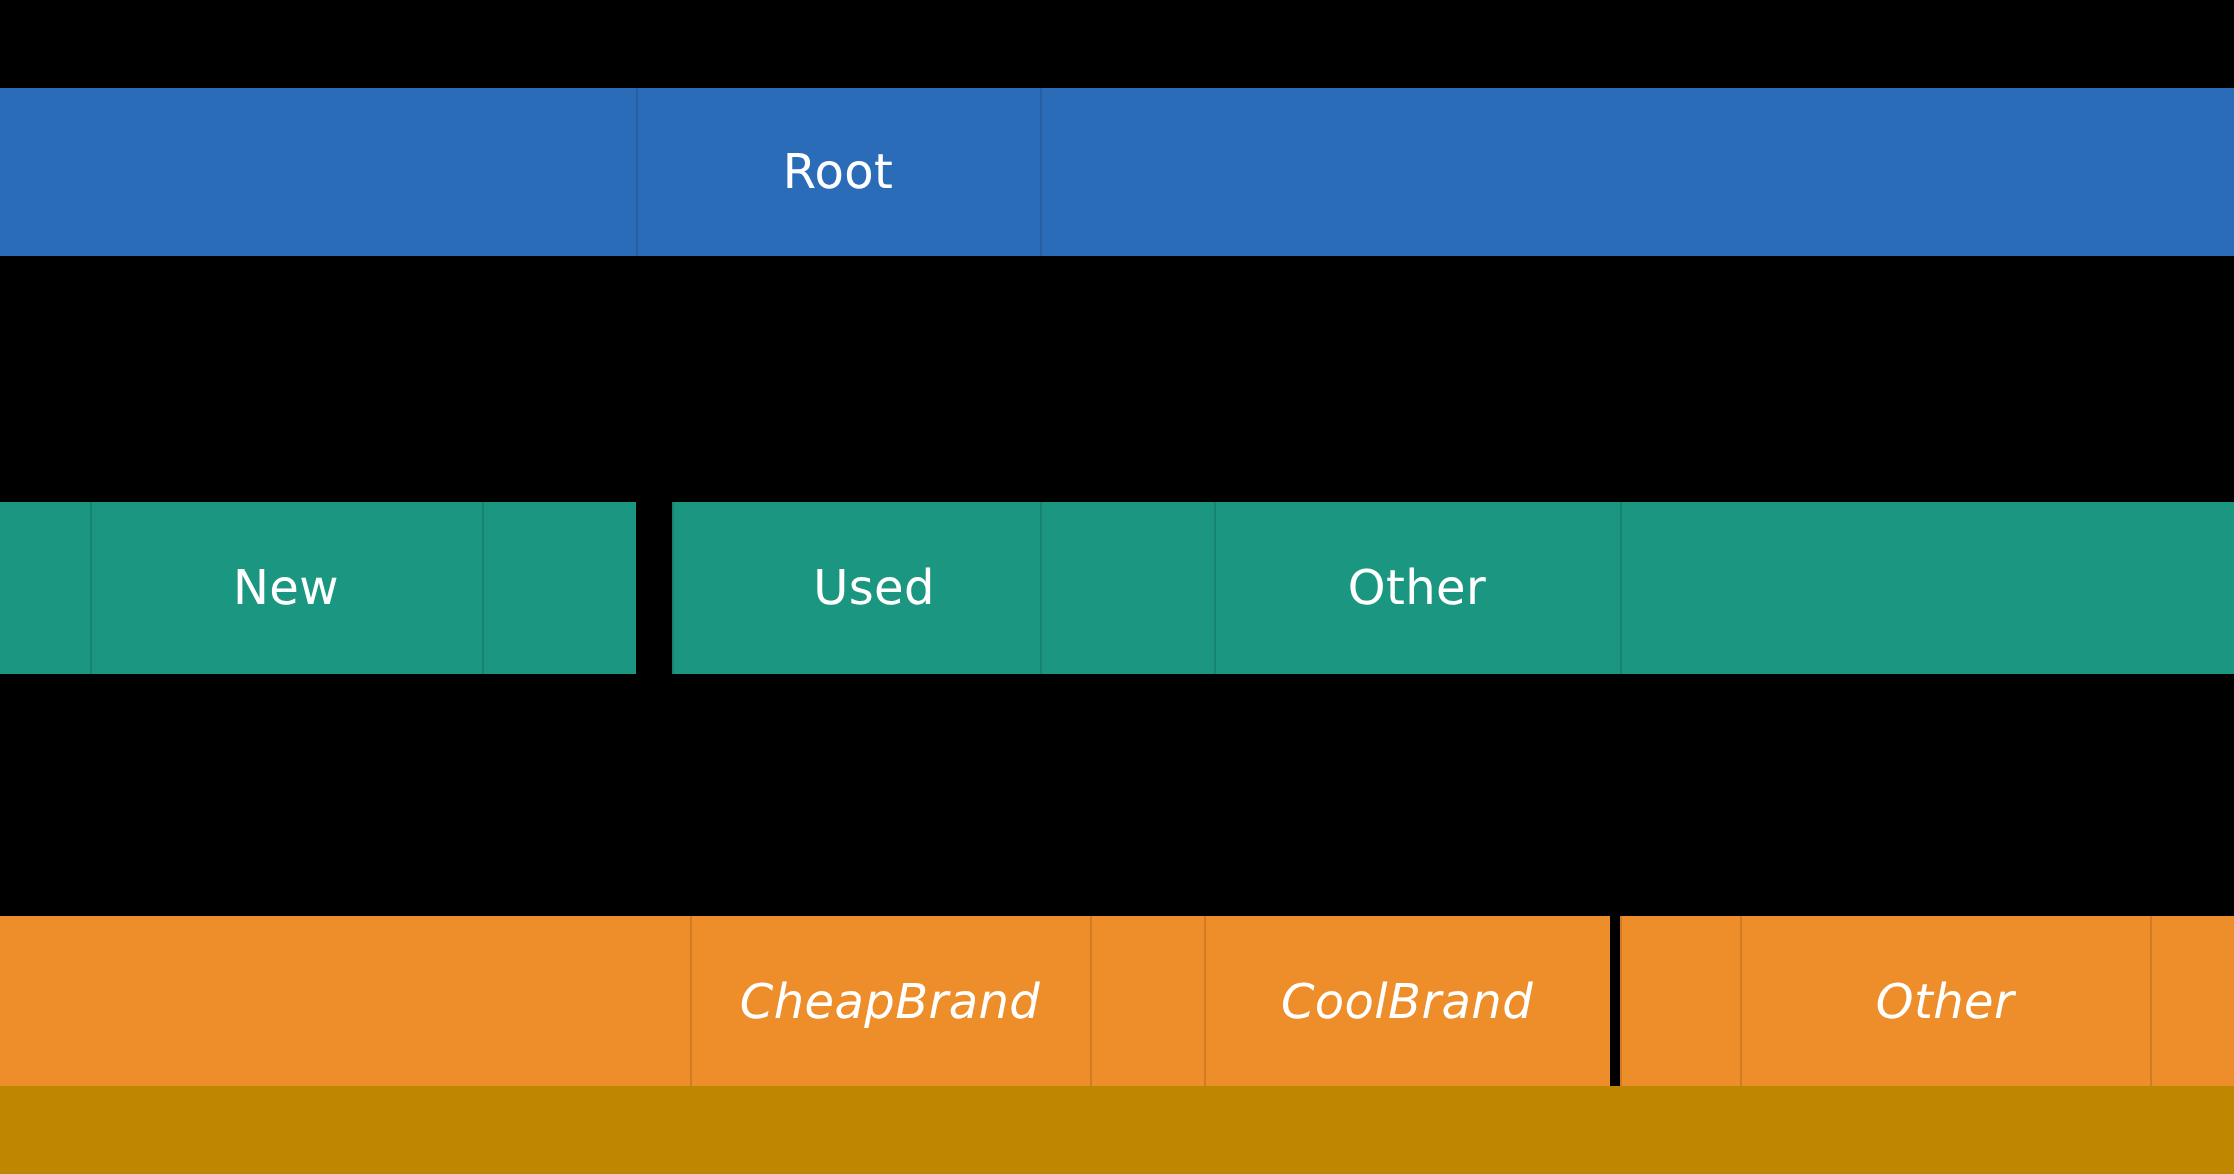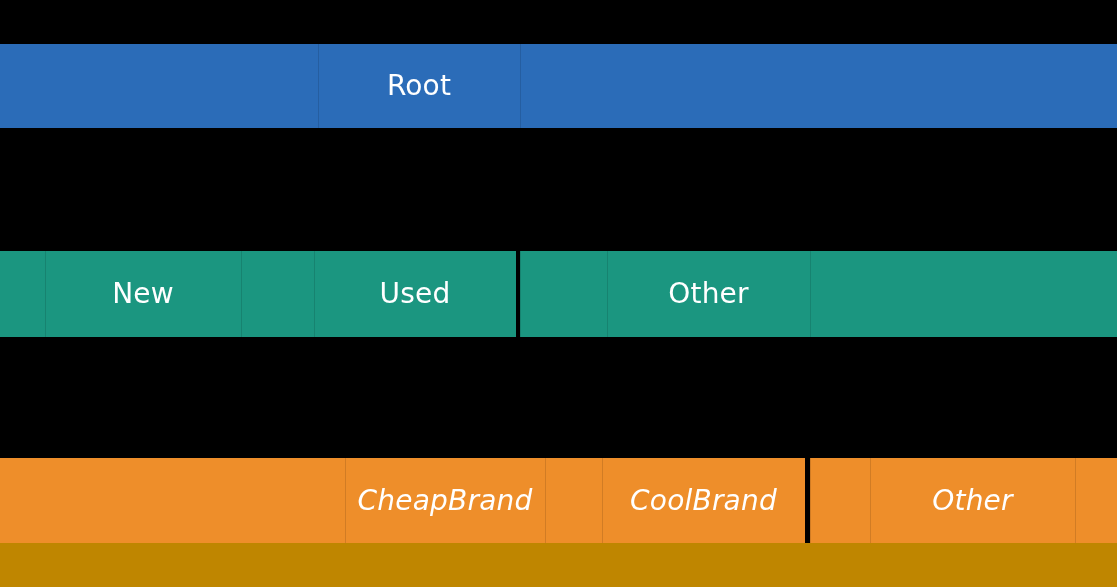--- a/index.html
+++ b/index.html
@@ -31,21 +31,21 @@
     height: 100%;
     box-sizing: border-box;
     display: flex;
     align-items: center;
     justify-content: center;
     overflow: hidden;
     color: #ffffff;
     white-space: nowrap;
   }
   .node-label {
-    font-size: 28px;
+    font-size: 24px;
     line-height: 1;
     color: #ffffff;
     letter-spacing: 0.2px;
     pointer-events: none;
   }
   .node.blue   { background: #2b6cb8; }
   .node.green  { background: #1b9680; }
   .node.orange { background: #ee8e2a; font-style: italic; }
   .node.gold   { background: #bf8600; }
 
@@ -78,21 +78,21 @@
     <div class="level-row" style="top: 251px; height: 86px;">
       <div class="node green" style="left: 0px; width: 45px; background: rgb(27, 150, 128);">
         <span class="node-label"></span>
       </div>
       <div class="node green sep-left" style="left: 45px; width: 196px; background: rgb(27, 150, 128);">
         <span class="node-label">New</span>
       </div>
       <div class="node green sep-left" style="left: 241px; width: 77px; background: rgb(27, 150, 128);">
         <span class="node-label"></span>
       </div>
-      <div class="node green sep-left" style="left: 314px; width: 202px; background: rgb(27, 150, 128);">
+      <div class="node green sep-left" style="left: 336px; width: 202px; background: rgb(27, 150, 128);">
         <span class="node-label">Used</span>
       </div>
       <div class="node green sep-left" style="left: 520px; width: 87px; background: rgb(27, 150, 128);">
         <span class="node-label"></span>
       </div>
       <div class="node green sep-left" style="left: 607px; width: 203px; background: rgb(27, 150, 128);">
         <span class="node-label">Other</span>
       </div>
       <div class="node green sep-left" style="left: 810px; width: 307px; background: rgb(27, 150, 128);">
         <span class="node-label"></span>

